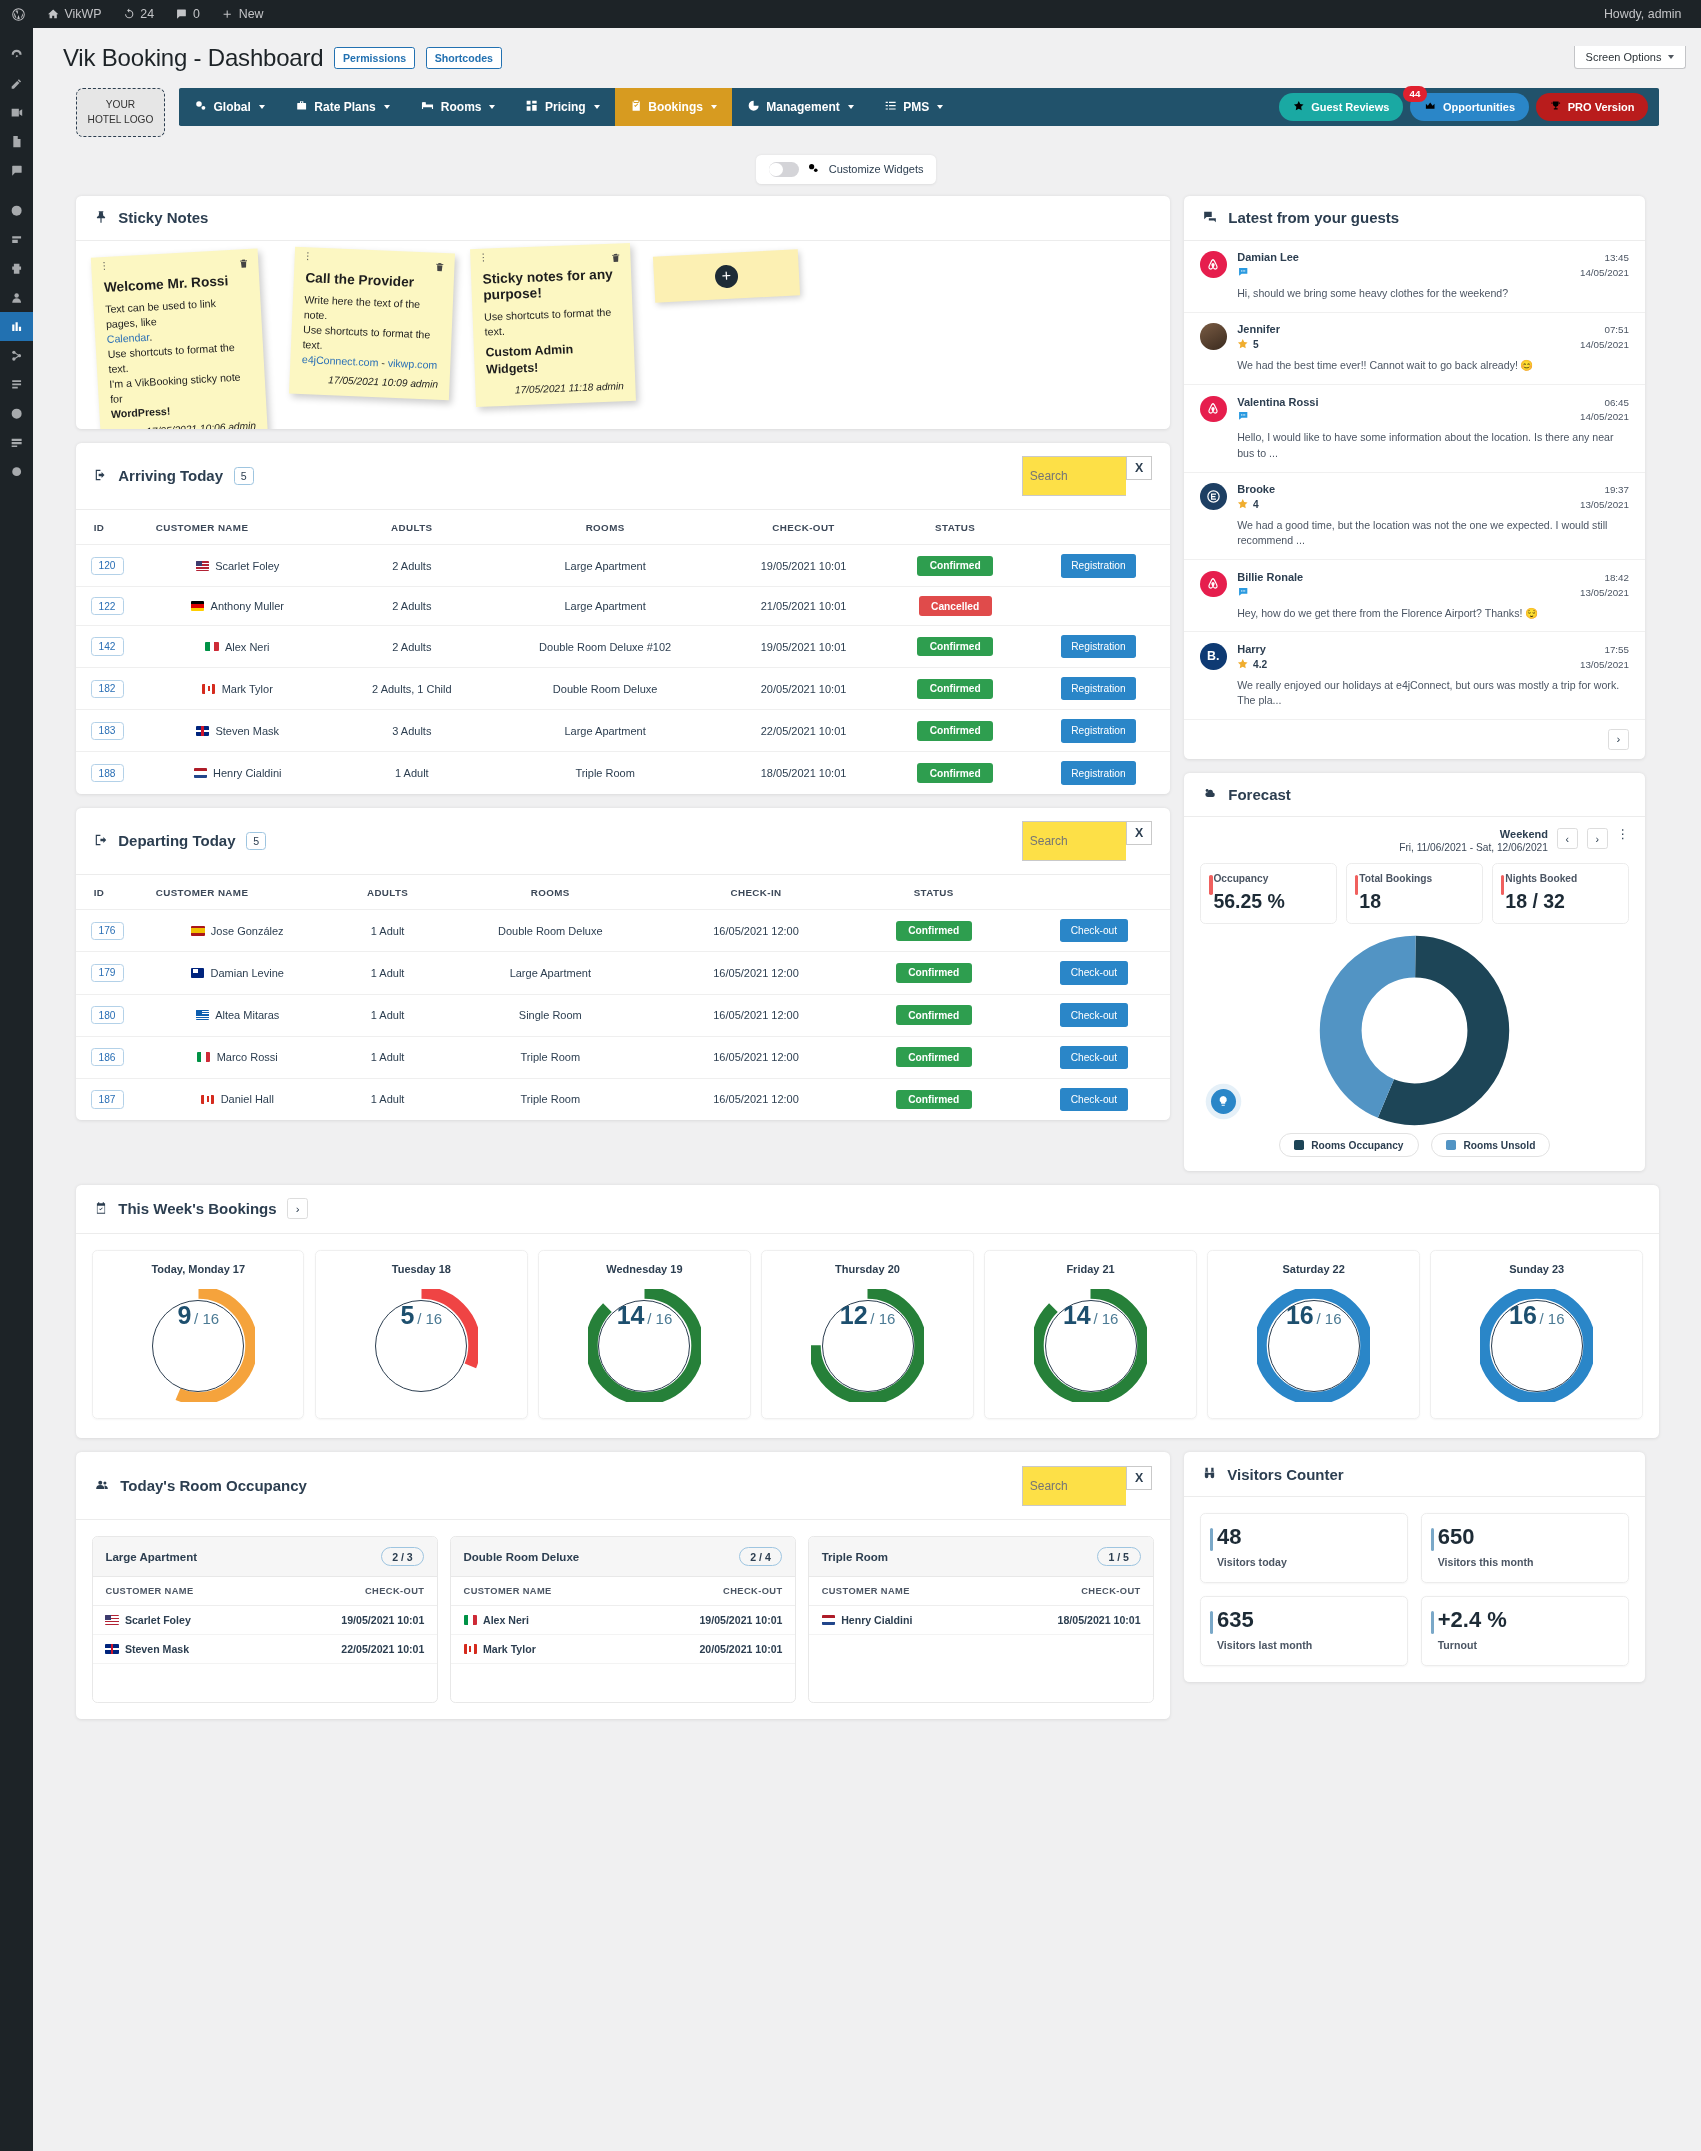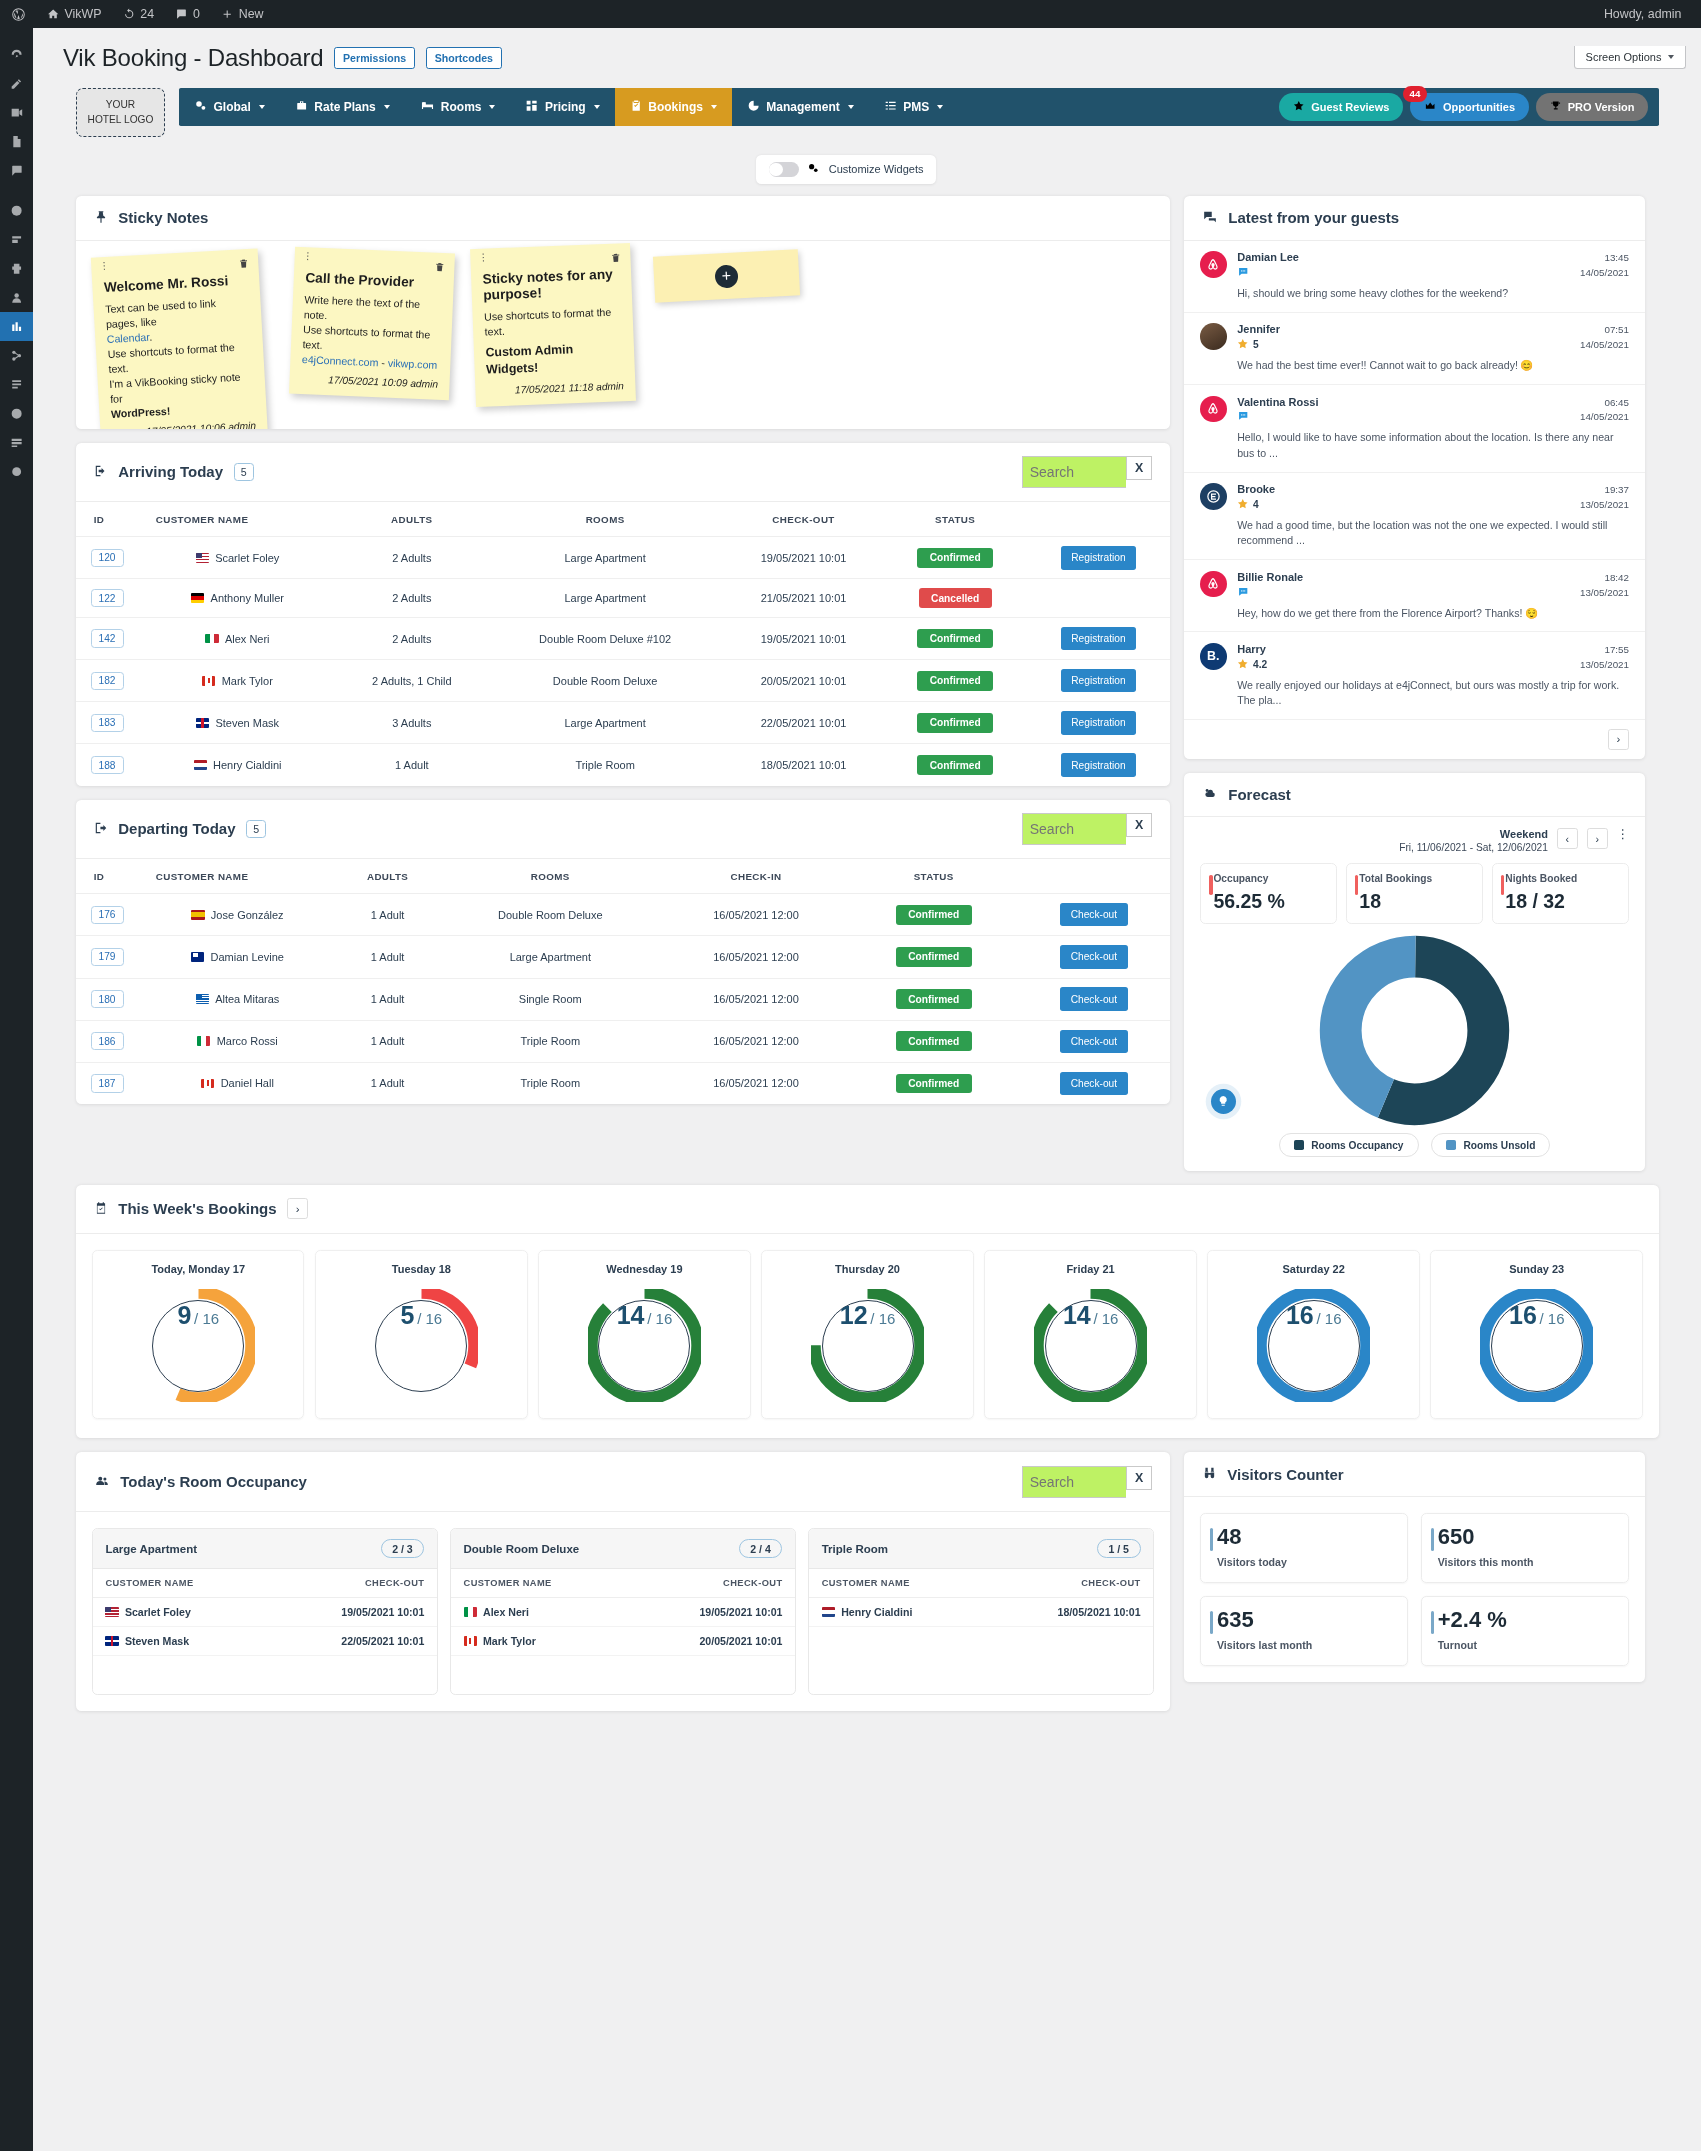--- a/index.html
+++ b/index.html
@@ -74,21 +74,21 @@
   .vnav-item.active { background: #d79b20; }
   .vnav-item svg { fill: #fff; }
   .tri { width:0;height:0;border-left:3.5px solid transparent;border-right:3.5px solid transparent;border-top:4.4px solid #fff; margin-left:1.8px;}
   .vnav-right { margin-left: auto; display: flex; align-items: center; gap: 7px; padding-right: 10.6px; }
   .vnav-cta {
     display: flex; align-items: center; gap: 6.2px; border-radius: 16px;
     padding: 7px 14px; font-size: 11px; font-weight: 700; color: #fff; position: relative;
   }
   .cta-teal { background: #1aa9a3; }
   .cta-blue { background: #2a86c8; }
-  .cta-grey { background: #737373; }
+  .cta-grey { background: #b91c1c; }
   .badge-44 {
     position: absolute; top: -7px; left: -7px; background: #e0202e; color: #fff;
     border-radius: 9.8px; font-size: 9.8px; font-weight: 700; padding: 1.8px 6.2px; line-height:1.2;
   }
 
   
   .cw-wrap { display:flex; justify-content:center; padding: 17.7px 43px 0 0; }
   .cw-box {
     background:#fff; border-radius: 5.3px; padding: 7px 12.4px; display:flex; align-items:center; gap:8.9px;
     font-size:11px; color:#2c3e50; box-shadow: 0 0.9px 2.7px rgba(0,0,0,.08);
@@ -108,23 +108,23 @@
   }
   .card-title { font-size: 15px; font-weight: 700; color: #2c3e50; }
   .card-head svg { fill: #2c3e50; }
   .count-badge {
     border: 0.9px solid #9ec5e0; color: #2c3e50; border-radius: 3.5px;
     font-size: 10.6px; padding: 1.8px 6.2px; background:#fff; font-weight:500;
   }
   .head-spacer { margin-left: auto; }
   .search-group { display: flex; }
   .search-in {
-    width: 104px; height: 32px; border: 0.9px solid #c9c9c9; border-right: none;
-    font-size: 14px; padding: 0 7px; color: #777; font-family:"Liberation Sans",sans-serif;
-    background:#bef264;
+    width: 104px; height: 40px; border: 0.9px solid #c9c9c9; border-right: none;
+    font-size: 12px; padding: 0 7px; color: #777; font-family:"Liberation Sans",sans-serif;
+    background:#fde047;
   }
   .search-clear {
     width: 26.6px; height: 24px; border: 0.9px solid #c9c9c9; background: #fff;
     display: flex; align-items: center; justify-content: center; font-size: 12.4px;
     font-weight: 700; color: #2c3e50;
   }
   .next-sq {
     width: 21px; height: 21px; border: 0.9px solid #ddd; border-radius: 2.7px; background: #fff;
     display:flex; align-items:center; justify-content:center; color:#2c3e50; font-size: 11.5px;
   }

